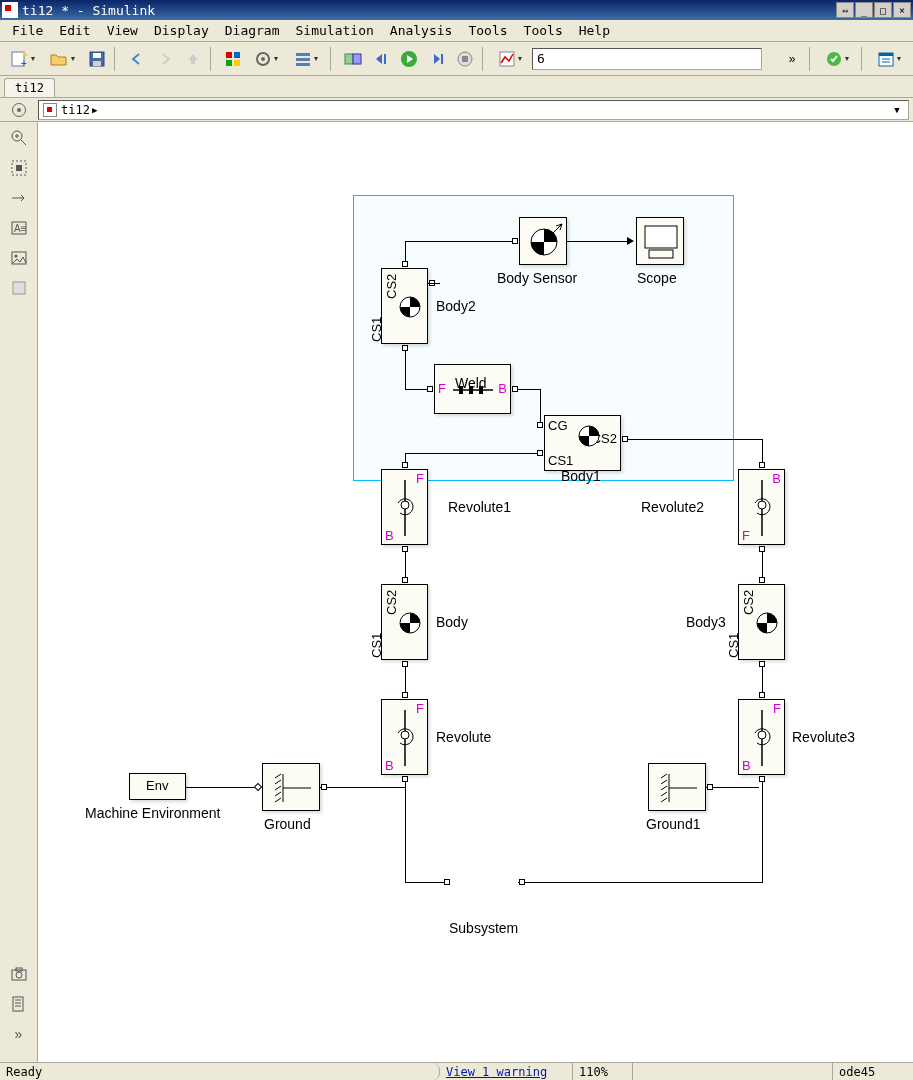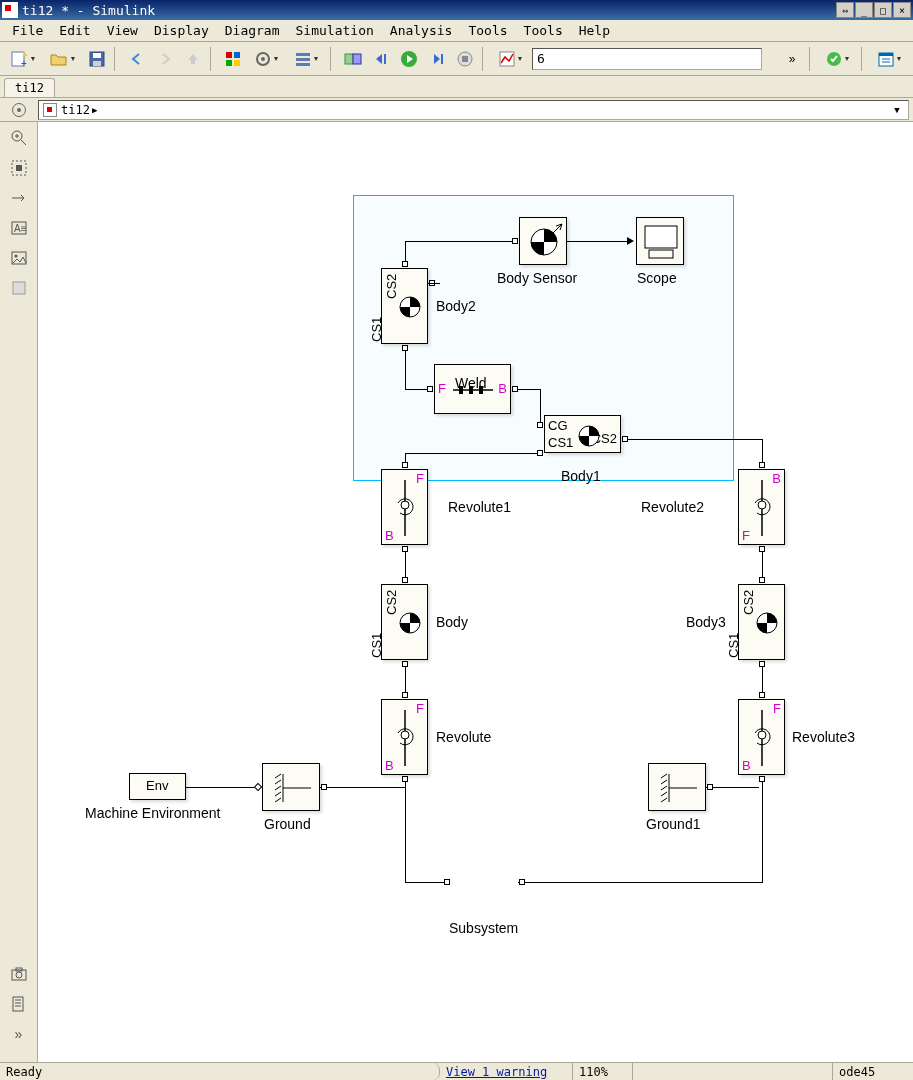--- a/index.html
+++ b/index.html
@@ -428,21 +428,21 @@
           <line x1="18" y1="25" x2="58" y2="25" stroke="#000" stroke-width="1.5"></line>
           <rect x="24" y="21" width="4" height="8" fill="#000"></rect>
           <rect x="34" y="21" width="4" height="8" fill="#000"></rect>
           <rect x="44" y="21" width="4" height="8" fill="#000"></rect>
         </svg>
     </div>
     <div class="block-label" style="left:417px; top:224px;margin-top:29px;">Weld</div>
     <div class="port-dot" style="left:389px; top:264px;"></div>
     <div class="port-dot" style="left:474px; top:264px;"></div>
 
-    <div class="block" style="left:506px; top:293px; width:77px; height:38px;">
+    <div class="block" style="left:506px; top:293px; width:77px; height:56px;">
       <div class="port-label" style="left:3px; top:2px;">CG</div>
       <div class="port-label" style="left:3px; bottom:2px;">CS1</div>
       <div class="port-label" style="right:3px; top:15px;">CS2</div>
       <svg width="77" height="48" style="position:absolute;left:0;top:0;">
           <circle cx="44" cy="20" r="10" fill="#fff" stroke="#000"></circle>
           <path d="M44 10 a10 10 0 0 1 10 10 l-10 0 z" fill="#000"></path>
           <path d="M44 30 a10 10 0 0 1 -10 -10 l10 0 z" fill="#000"></path>
         </svg>
     </div>
     <div class="block-label" style="left:523px; top:346px;">Body1</div>

